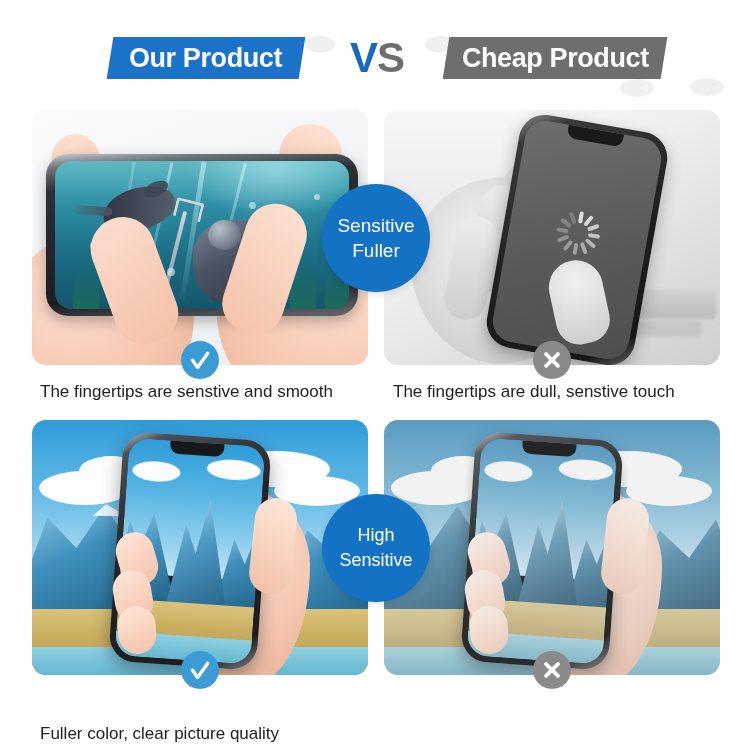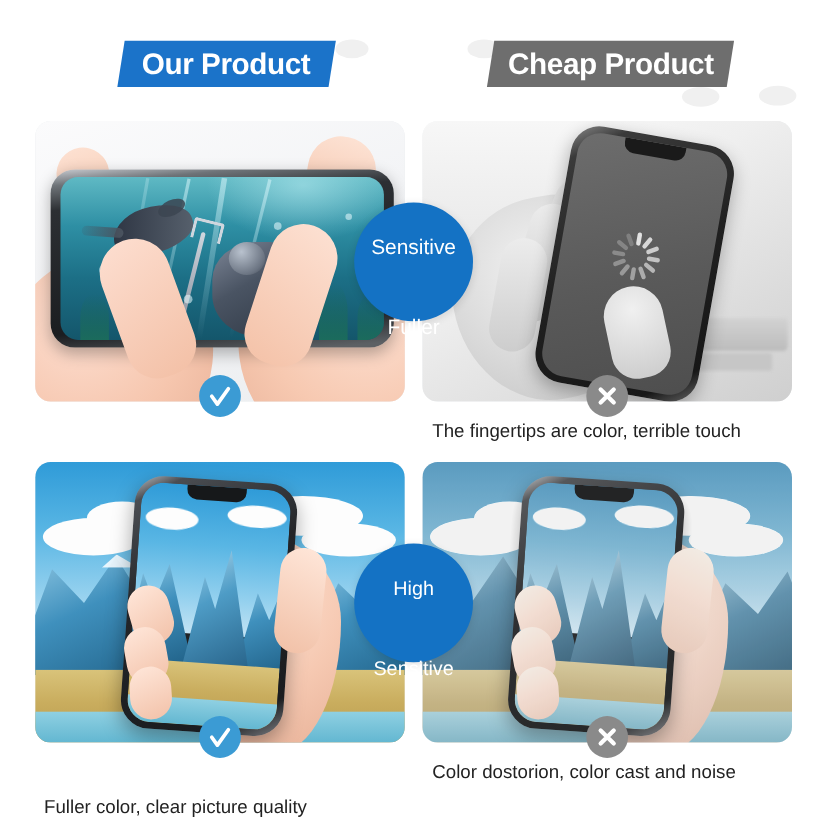--- a/index.html
+++ b/index.html
@@ -192,21 +192,21 @@
   
   .circle-badge {
     position: absolute; width: 108px; height: 108px; border-radius: 50%;
     background: #1472c4; color:#fff; z-index: 30;
     display:flex; flex-direction:column; align-items:center; justify-content:center;
     font-size: 19px; line-height: 25px; text-align:center;
     box-shadow: 0 2px 8px rgba(0,0,0,.12);
   }
   .circle-badge.b-touch { left: 322px; top: 184px; }
   .circle-badge.b-res   { left: 322px; top: 494px; font-size: 18px; }
-  .circle-badge span { display:block; white-space: nowrap; margin-top: 48px; }
+  .circle-badge span { display:block; white-space: nowrap; }
 
   
   .mark { position:absolute; width:38px; height:38px; border-radius:50%;
           z-index: 25; display:flex; align-items:center; justify-content:center; }
   .mark.ok { background:#3b9bd4; }
   .mark.no { background:#8a8a8a; }
   .mark svg { display:block; }
   .mark.tl-m { left:181px; top:341px; }
   .mark.tr-m { left:533px; top:341px; }
   .mark.bl-m { left:181px; top:651px; }
@@ -227,20 +227,23 @@
   <div class="header">
     <div class="blob b1"></div>
     <div class="blob b2"></div>
     <div class="blob b3"></div>
     <div class="blob b4"></div>
 
     <div class="banner banner-our">
       <span>Our Product</span>
     </div>
 
+    <div class="vs">
+      <span class="v">V</span><span class="s">S</span>
+    </div>
 
     <div class="banner banner-cheap">
       <span>Cheap Product</span>
     </div>
   </div>
 
   <div class="grid">
 
     <div class="panel tl">
       <div class="photo">
@@ -415,17 +418,17 @@
       <path d="M4.5 12.2 L9.4 17.2 L19.6 5.4 L17.2 10.4 L9.6 19.4 Z" fill="#ffffff"></path>
       <path d="M4.5 12.2 L9.6 19.4 L19.6 5.4" fill="none" stroke="#ffffff" stroke-width="3.4" stroke-linecap="round" stroke-linejoin="round"></path>
     </svg>
   </div>
   <div class="mark no br-m">
     <svg width="22" height="22" viewBox="0 0 24 24" aria-hidden="true">
       <path d="M5.5 5.5 L18.5 18.5 M18.5 5.5 L5.5 18.5" fill="none" stroke="#ffffff" stroke-width="4.2" stroke-linecap="round"></path>
     </svg>
   </div>
 
-  <div class="caption cap-tr">The fingertips are color, terrible touch</div>
+  <div class="caption cap-tl">The fingertips are senstive and smooth</div>
+  <div class="caption cap-tr">The fingertips are dull, senstive touch</div>
   <div class="caption cap-bl">Fuller color, clear picture quality</div>
-  <div class="caption cap-br">Color dostorion, color cast and noise</div>
 
 </div>
 
 </body></html>

